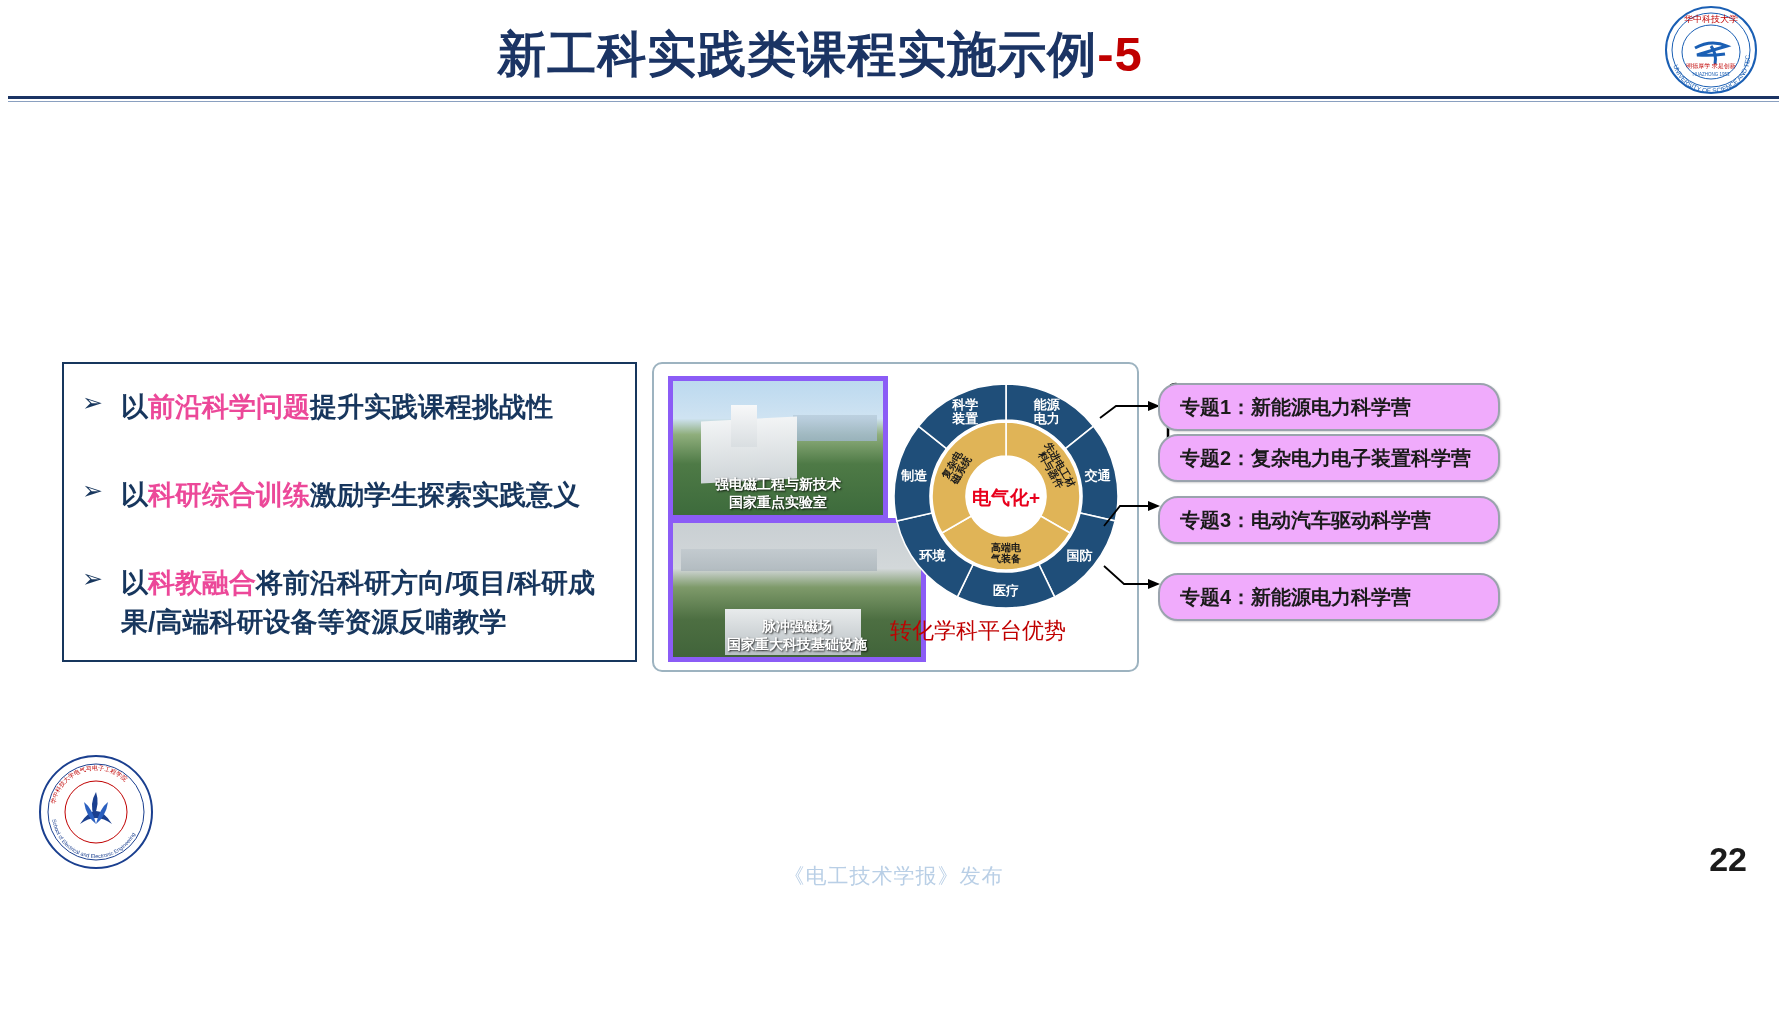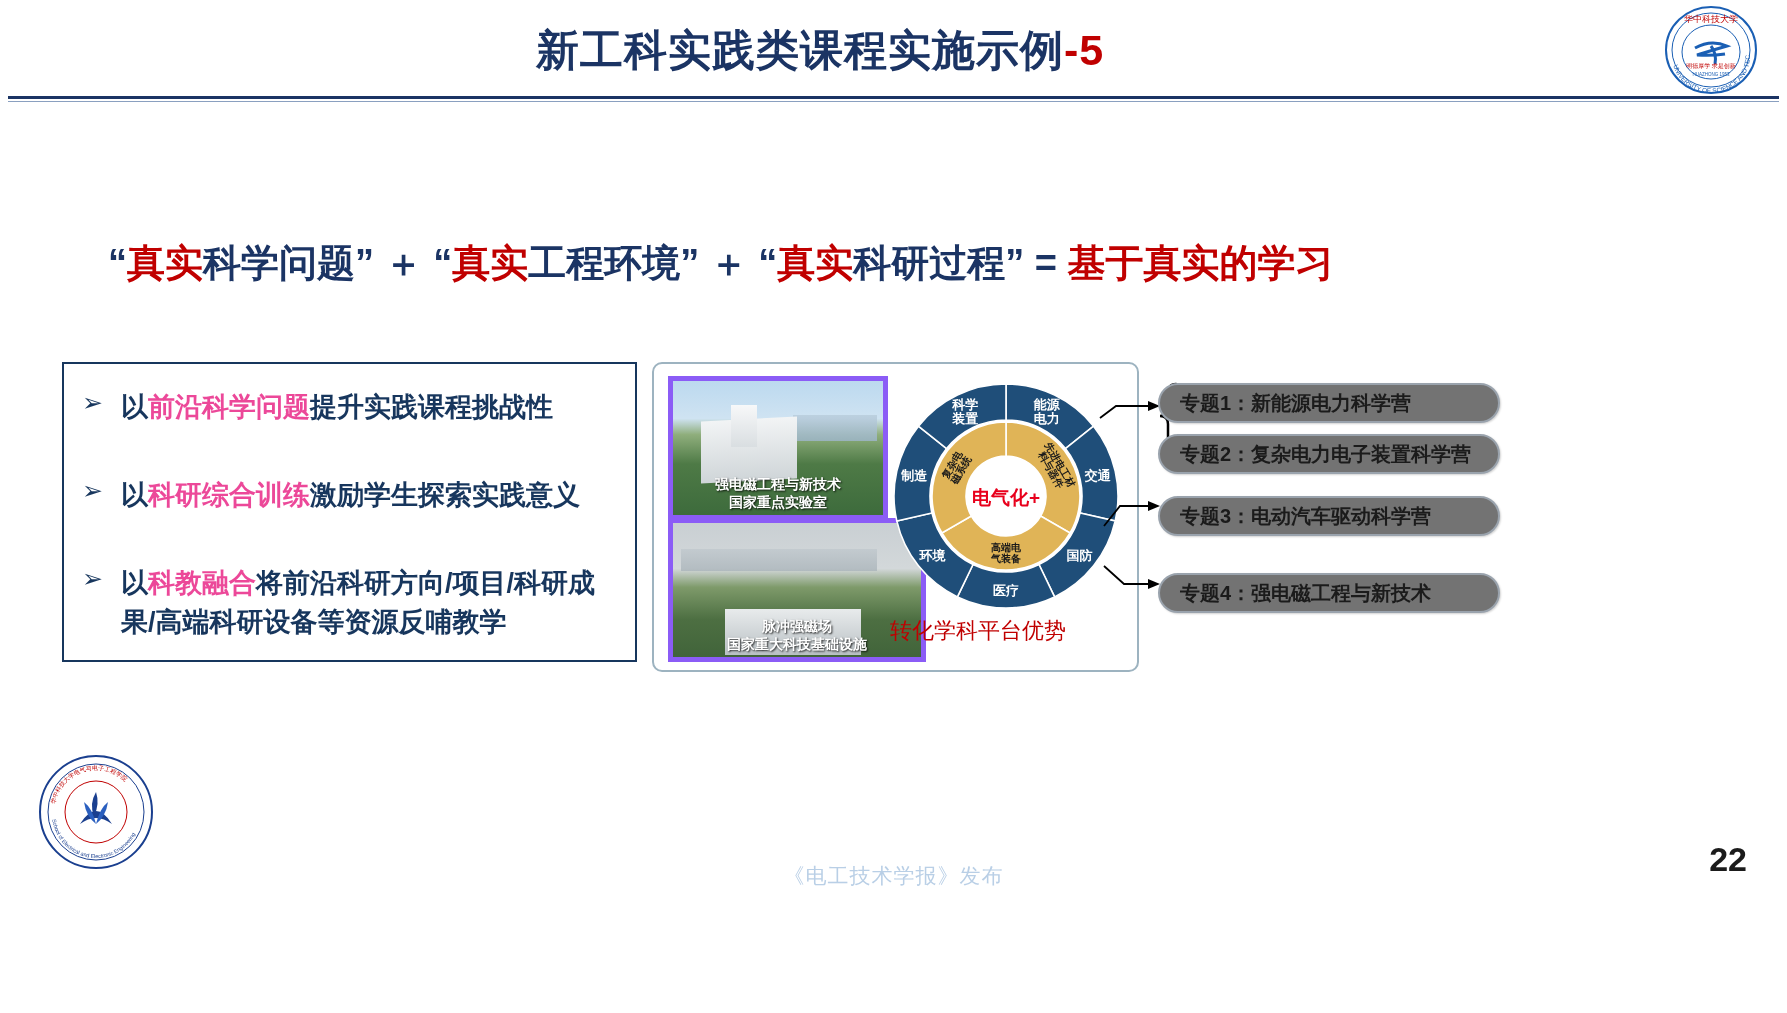--- a/index.html
+++ b/index.html
@@ -8,21 +8,21 @@
     background:#ffffff;
     font-family:"Liberation Sans","DejaVu Sans",sans-serif;
     position:relative;overflow:hidden;
   }
   .slide{position:absolute;inset:0;}
 
   
   .title{
     position:absolute;left:0;top:22px;width:1640px;
     text-align:center;
-    font-size:43px;font-weight:bold;color:#1b3464;
+    font-size:49px;font-weight:bold;color:#1b3464;
     letter-spacing:1px;white-space:nowrap;
   }
   .title .num{color:#c00000;}
   .hrule{
     position:absolute;left:8px;top:96px;width:1771px;height:0;
     border-top:3px solid #1b3464;
   }
   .hrule2{
     position:absolute;left:8px;top:101px;width:1771px;height:0;
     border-top:1px solid #8aa0c0;
@@ -108,22 +108,22 @@
   .donut{position:absolute;left:236px;top:16px;width:232px;height:232px;}
   .donut svg{display:block;}
   .donut-cap{
     position:absolute;left:236px;top:252px;width:232px;
     font-size:22px;font-weight:normal;color:#c00000;
     white-space:nowrap;
   }
 
   
   .pill{
-    position:absolute;height:40px;border:2px solid #9aa3ad;border-radius:20px;
-    background:#737373;display:flex;align-items:center;padding:0 20px;
+    position:absolute;height:48px;border:2px solid #9aa3ad;border-radius:20px;
+    background:#f0abfc;display:flex;align-items:center;padding:0 20px;
     font-size:20px;font-weight:bold;color:#1b1b1b;white-space:nowrap;
     box-sizing:border-box;box-shadow:1px 1px 2px rgba(0,0,0,.18);
   }
   .p1{left:1158px;top:383px;width:342px;}
   .p2{left:1158px;top:434px;width:342px;}
   .p3{left:1158px;top:496px;width:342px;}
   .p4{left:1158px;top:573px;width:342px;}
 
   .connectors{position:absolute;left:1090px;top:370px;width:160px;height:260px;}
 
@@ -160,23 +160,20 @@
       <text x="63" y="62" text-anchor="middle" font-size="6" fill="#c00000" font-family="'Liberation Serif',serif">明德厚学 求是创新</text>
       <text x="63" y="70" text-anchor="middle" font-size="4.5" fill="#1a5fb4" font-family="'Liberation Sans',sans-serif">HUAZHONG 1953</text>
       <path id="arcBot" d="M24,50 a39,37 0 0,0 78,0" fill="none"></path>
       <text font-size="6.5" fill="#1a5fb4" font-family="'Liberation Sans',sans-serif">
         <textPath href="#arcBot" startOffset="8%">UNIVERSITY OF SCIENCE AND TECHNOLOGY</textPath>
       </text>
     </svg>
   </div>
 
 
-  <div class="line2">
-    <span>“<span class="rd">真实</span><span>科学问题</span>”</span><span> ＋ </span><span>“<span class="rd">真实</span><span>工程环境</span>”</span><span> ＋ </span><span>“<span class="rd">真实</span><span>科研过程</span>”</span><span> = </span><span class="rd2">基于真实的学习</span>
-  </div>
 
   <div class="bulletbox">
 
     <div class="bullet b1">
       <span class="arrow">➢</span>
       <span class="txtwrap"><span>以</span><span class="rd">前沿科学问题</span><span>提升实践课程挑战性</span></span>
     </div>
 
     <div class="bullet b2">
       <span class="arrow">➢</span>
@@ -266,21 +263,21 @@
   <div class="pill p1">
     <span>专题1：新能源电力科学营</span>
   </div>
   <div class="pill p2">
     <span>专题2：复杂电力电子装置科学营</span>
   </div>
   <div class="pill p3">
     <span>专题3：电动汽车驱动科学营</span>
   </div>
   <div class="pill p4">
-    <span>专题4：强电磁工程与新技术</span>
+    <span>专题4：新能源电力科学营</span>
   </div>
 
   <div class="school-logo">
     <svg width="120" height="120" viewBox="0 0 120 120">
       <circle cx="60" cy="60" r="56" fill="none" stroke="#1a3f8f" stroke-width="2"></circle>
       <circle cx="60" cy="60" r="48" fill="none" stroke="#1a3f8f" stroke-width="1"></circle>
       <circle cx="60" cy="60" r="31" fill="none" stroke="#c00000" stroke-width="1"></circle>
       <path d="M44,72 q16,-26 32,0 q-16,-12 -32,0 Z" fill="#1a3f8f"></path>
       <path d="M60,40 q-7,12 -2,24 q6,-12 2,-24 Z" fill="#1a3f8f"></path>
       <path d="M48,50 q2,14 12,22 q-4,-16 -12,-22 Z" fill="#2a5fbf"></path>

